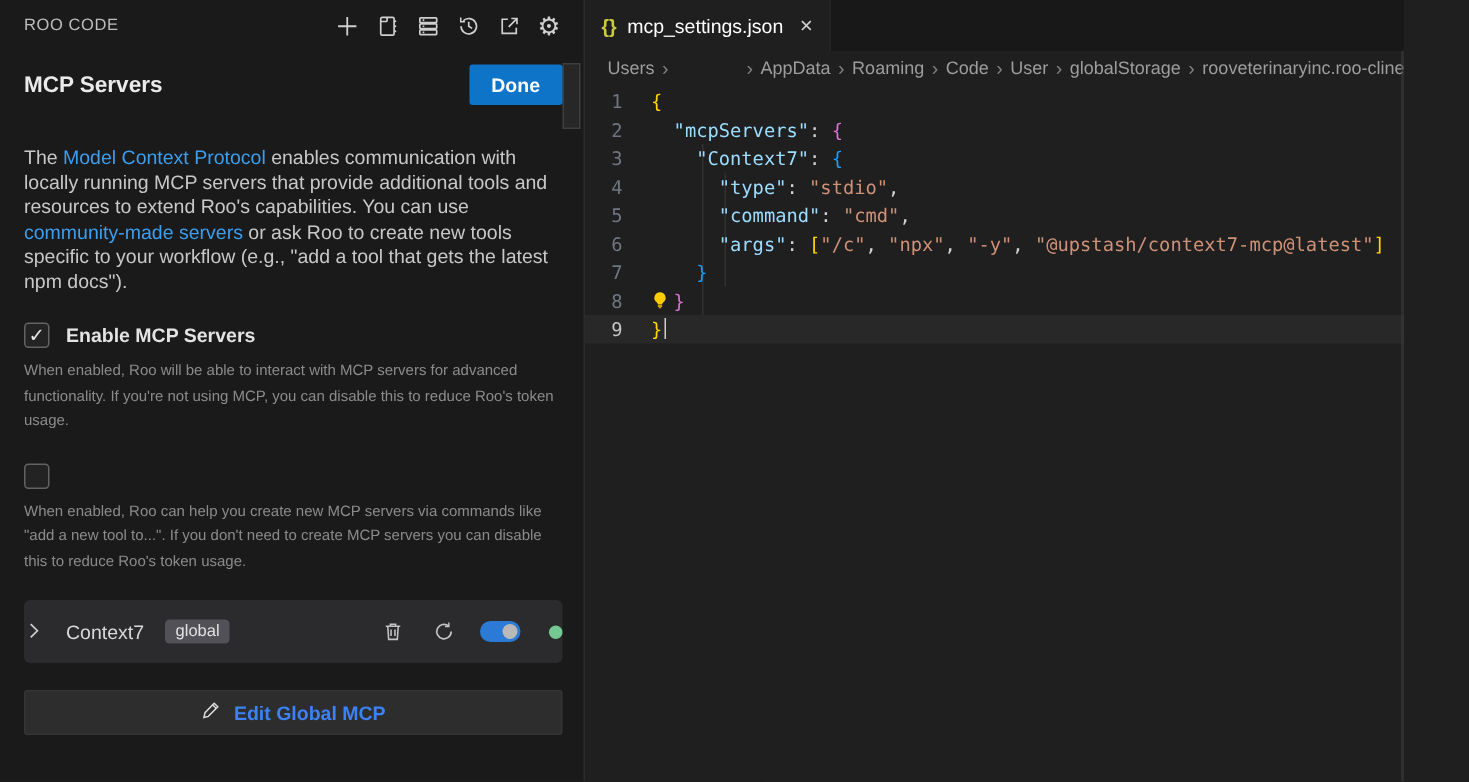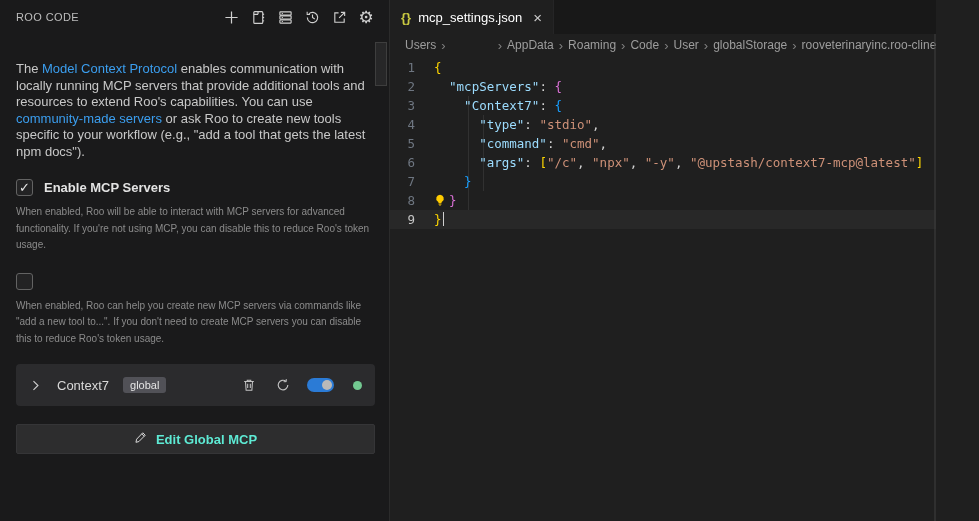--- a/index.html
+++ b/index.html
@@ -30,37 +30,37 @@
   .intro{margin-top:27px;font-size:13px;line-height:16.5px;color:#c8c8c8;width:356px}
   .link{color:var(--link);cursor:pointer;text-decoration:none}
   .check-section{margin-top:19px}
   .check-row{display:flex;align-items:center;gap:11px}
   .checkbox{width:17px;height:17px;border:1px solid #636363;border-radius:3px;
     background:#232324;color:#e6e6e6;font-size:13px;line-height:15px;text-align:center;
     cursor:pointer;flex-shrink:0}
   .check-label{font-size:13px;font-weight:bold;color:#e3e3e3}
   .check-desc{margin-top:8px;font-size:10px;line-height:16.5px;color:#8b8b8b;width:356px}
   .server-row{margin-top:17px;height:42px;background:#2b2b2d;border-radius:4px;
-    display:flex;align-items:center;padding:0 13px;gap:10px;cursor:pointer}
+    display:flex;align-items:center;padding:0 0;gap:10px;cursor:pointer}
   .chev{width:14px;height:14px;color:#cfcfcf;flex-shrink:0}
   .server-name{font-size:13px;color:#d9d9d9;margin-left:4px}
   .badge{background:#515157;color:#e3e3e3;font-size:11px;border-radius:3px;
     padding:2px 7px;margin-left:4px}
   .row-spacer{flex:1}
   .rowicon{width:16px;height:16px;color:#c3c3c3;cursor:pointer;display:flex;
     align-items:center;justify-content:center}
   .toggle{width:27px;height:14px;border-radius:7px;background:var(--toggle_on);
     position:relative;cursor:pointer;margin-left:6px}
   .toggle .knob{position:absolute;right:2px;top:2px;width:10px;height:10px;
     border-radius:50%;background:#b9b9b9}
   .status-dot{width:9px;height:9px;border-radius:50%;background:var(--status_green);
     margin-left:9px}
   .edit-btn-row{margin-top:18px;display:flex;gap:10px}
   .edit-btn{flex:1;height:30px;background:#2d2d2e;border:1px solid #353537;border-radius:2px;
-    display:flex;align-items:center;justify-content:center;gap:9px;color:#5eead4;
+    display:flex;align-items:center;justify-content:center;gap:9px;color:#3b82f6;
     font-size:13px;font-weight:bold;cursor:pointer}
   .side-scroll{position:absolute;right:2px;top:42px;width:12px;height:44px;
     background:rgba(121,121,121,0.14);border:1px solid rgba(121,121,121,0.28)}
 
   
   .editor{flex:1;display:flex;flex-direction:column;position:relative;background:#1f1f1f}
   .tabbar{height:34px;background:#181818;display:flex;align-items:stretch;flex-shrink:0}
   .tab{background:#1f1f1f;display:flex;align-items:center;gap:7px;padding:0 11px;
     border-right:1px solid #252526;cursor:pointer}
   .tab-json-icon{color:var(--json_icon);font-weight:bold;font-size:13px}
@@ -133,20 +133,24 @@
                 <path d="M7 3H3v10h10V9"></path>
                 <path d="M9.5 2.5H13.5V6.5M13.3 2.7L7.6 8.4"></path>
               </svg>
           </span>
           <span class="ticon">
               <span class="gear-txt">⚙</span>
             </span>
         </span>
       </div>
 
+      <div class="hdr2">
+        <span class="page-title">MCP Servers</span>
+        <button class="done-btn">Done</button>
+      </div>
 
       <div class="intro"><span>The </span><a class="link">Model Context Protocol</a><span> enables communication with locally running MCP servers that provide additional tools and resources to extend Roo's capabilities. You can use </span><a class="link">community-made servers</a><span> or ask Roo to create new tools specific to your workflow (e.g., "add a tool that gets the latest npm docs").</span></div>
 
       <div class="check-section">
         <div class="check-row">
           <span class="checkbox">✓</span>
           <span class="check-label">Enable MCP Servers</span>
         </div>
         <div class="check-desc">When enabled, Roo will be able to interact with MCP servers for advanced functionality. If you're not using MCP, you can disable this to reduce Roo's token usage.</div>
       </div>

